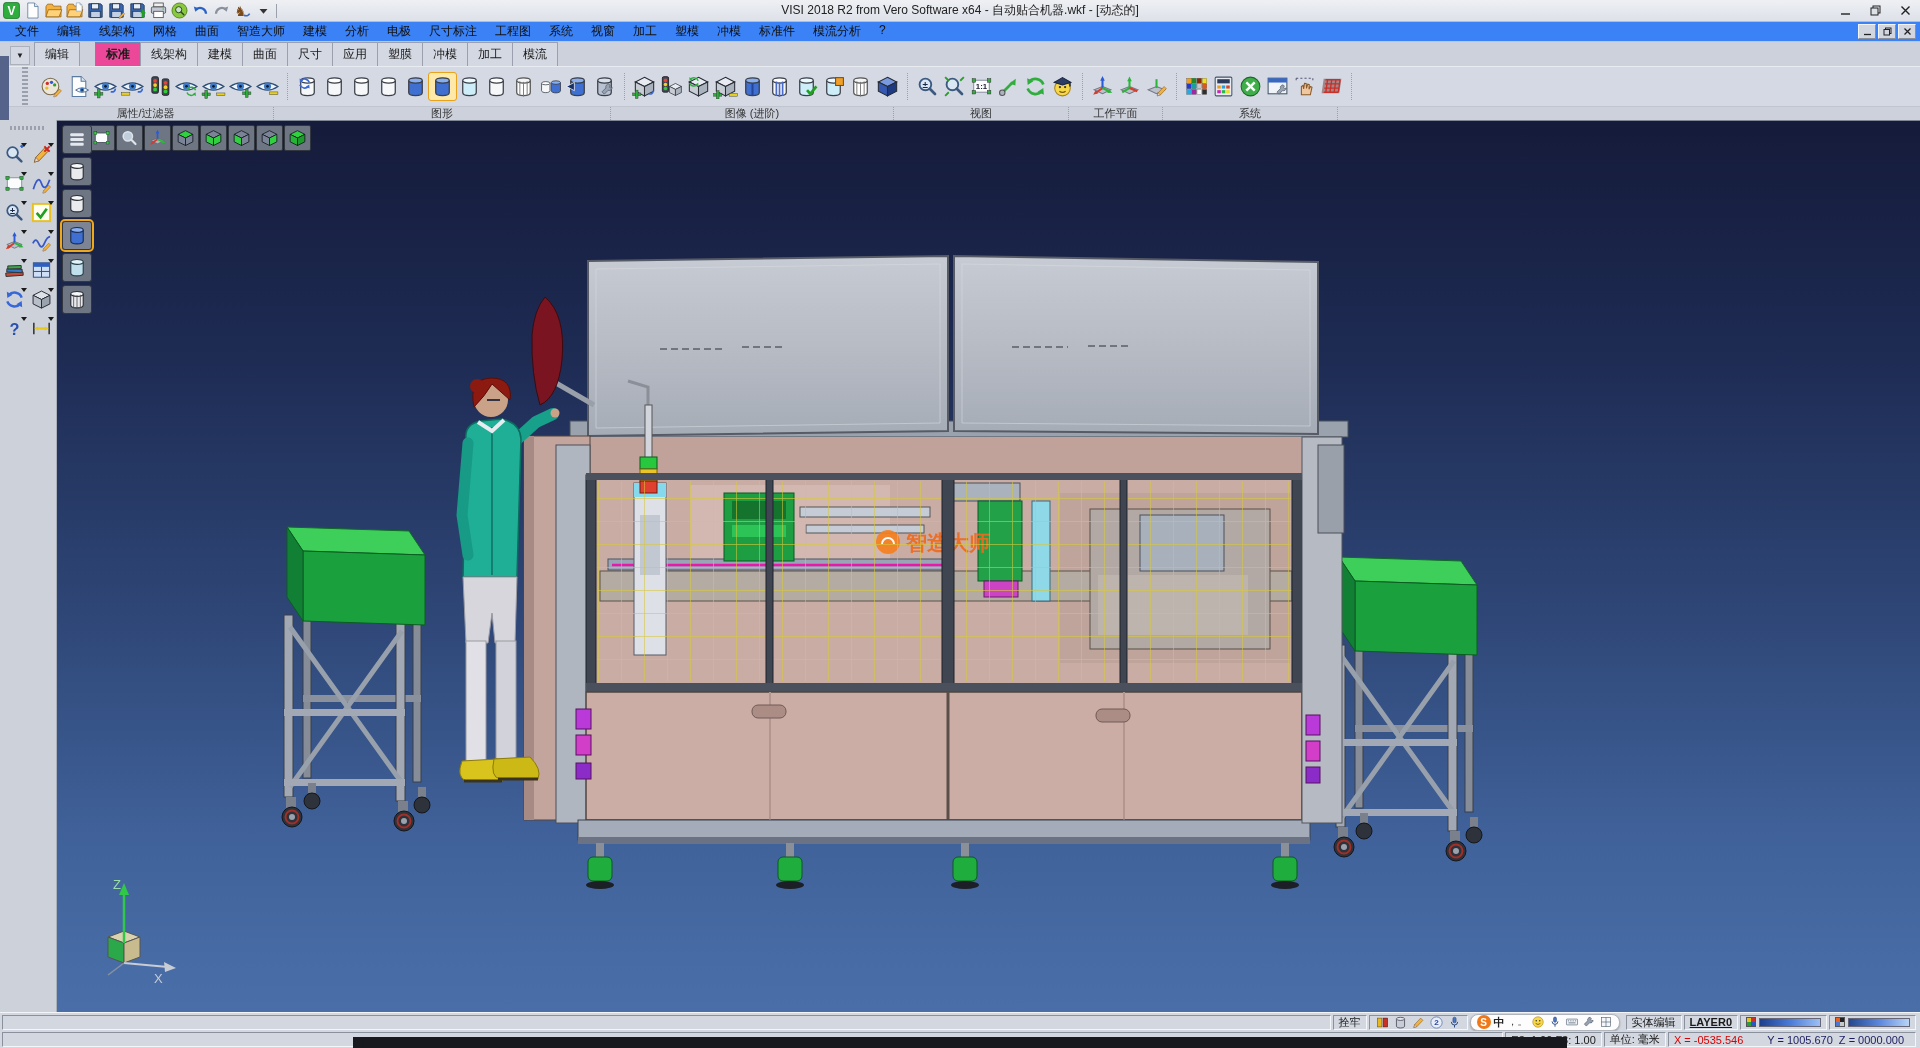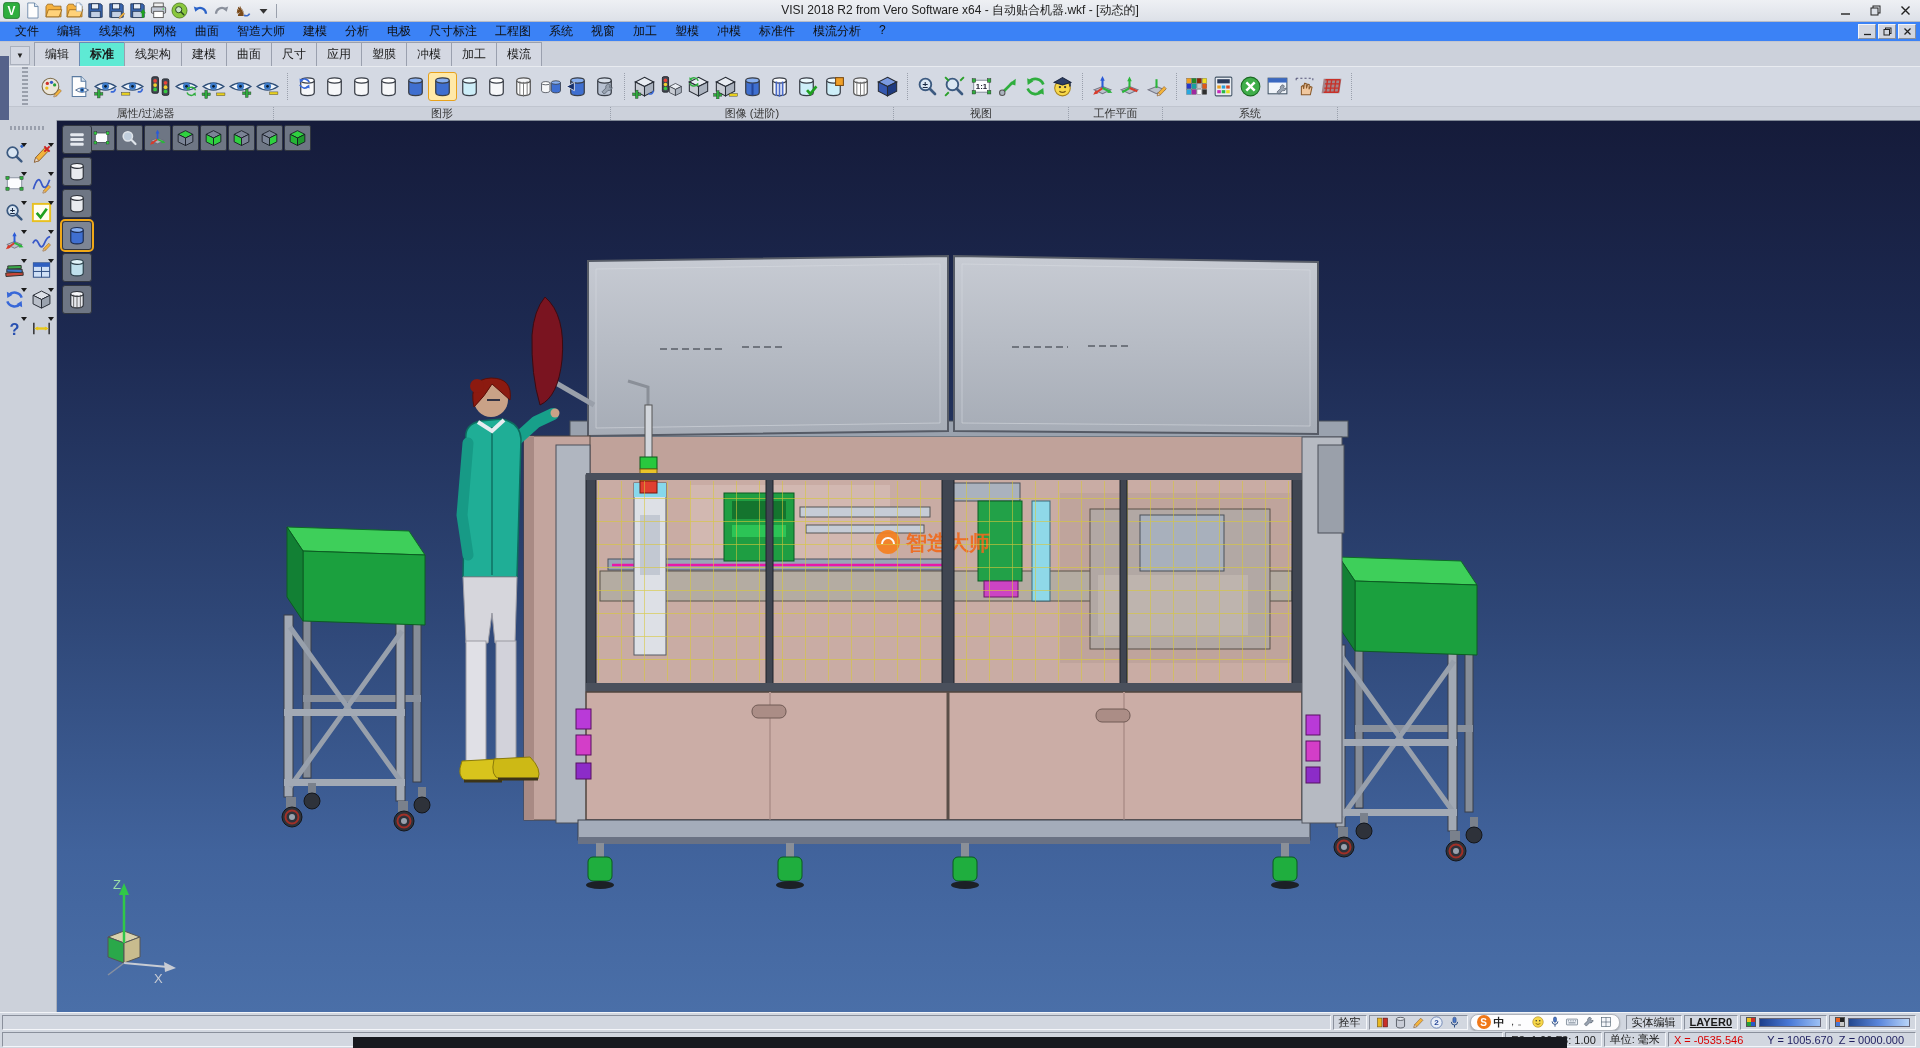--- a/index.html
+++ b/index.html
@@ -27,21 +27,21 @@
   .cbtn { width:18px; height:15px; background:#d2d6e0; border:1px solid;
     border-color:#f2f4f8 #8a8f9a #8a8f9a #f2f4f8; display:flex; align-items:center; justify-content:center; }
   .cbtn svg { width:9px; height:9px; }
 
   
   .tabrow { height:24px; background:#ccd1db; display:flex; align-items:flex-end; padding-left:10px; position:relative; }
   .tab-drop { width:20px; height:19px; margin:0 4px 1px 0; display:flex; align-items:center; justify-content:center;
     font-size:8px; color:#222; border:1px solid #aab0bc; background:#d4d8e2; }
   .tab { padding:3px 10px 3px; border:1px solid #9aa0ae; border-bottom:none; background:#d4d8e2;
     font-size:12px; margin-right:-1px; }
-  .tab.active { background:#5eead4; border-color:#6a8ab4; font-weight:bold; }
+  .tab.active { background:#ec4899; border-color:#6a8ab4; font-weight:bold;margin-left:16px; }
 
   
   .ribbon { height:40px; background:#d4d9e3; display:flex; align-items:center; padding-left:22px; border-top:1px solid #e8ebf0; }
   .rgroup { display:flex; flex-direction:column; align-items:center; padding:0 6px; border-right:1px dotted #9aa0ac; }
   .ricons { display:flex; align-items:center; }
   .ricons .icon { width:27px; height:27px; padding:1px; }
   .rlabels { height:14px; background:#ccd1db; display:flex; padding-left:8px; border-top:1px solid #c0c5cf; }
   .rlabel { font-size:11px; color:#333; text-align:center; border-right:1px dotted #9aa0ac; display:flex; align-items:center; justify-content:center; }
   .drag-dots { width:6px; align-self:stretch; margin-right:4px;
     background:repeating-linear-gradient(180deg,#9aa0ac 0 2px,transparent 2px 4px); }

